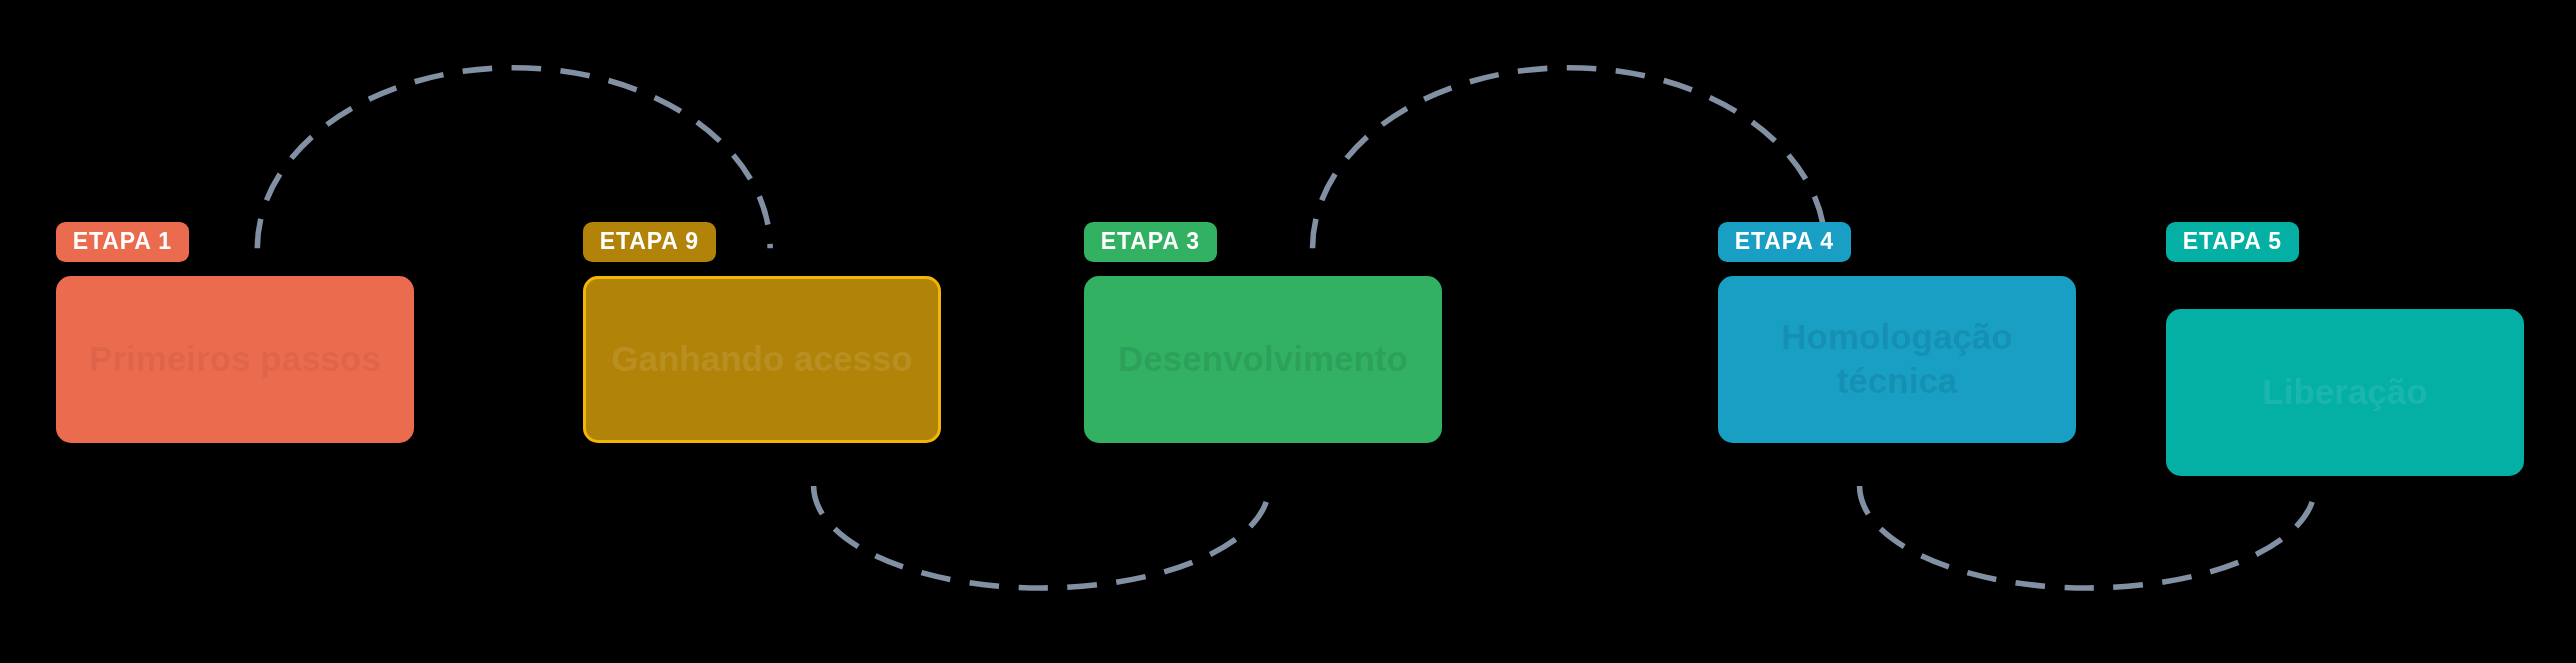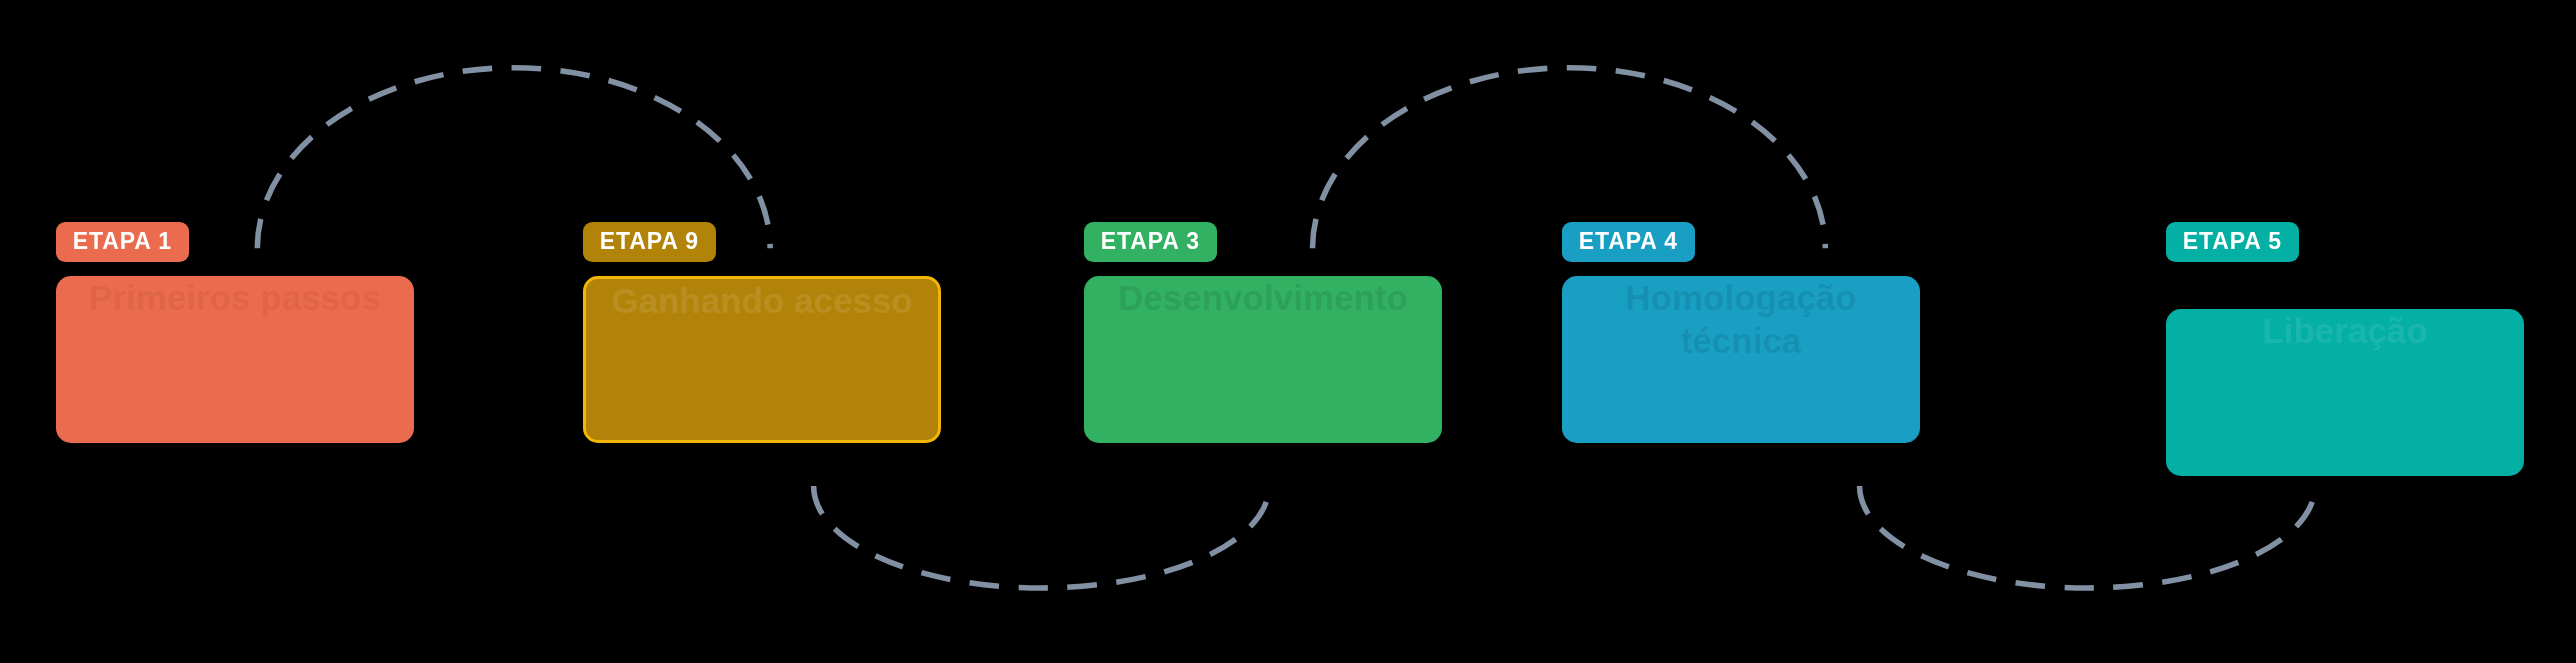--- a/index.html
+++ b/index.html
@@ -31,21 +31,21 @@
     position: absolute;
     top: 222px;
     width: 358px;
     display: flex;
     flex-direction: column;
     align-items: flex-start;
   }
   .stage-1 { left: 56px; }
   .stage-2 { left: 583px; }
   .stage-3 { left: 1084px; }
-  .stage-4 { left: 1562px; }
+  .stage-4 { left: 1718px; }
   .stage-5 { left: 2166px; gap: 33px; }
   .badge {
     display: inline-block;
     background: var(--c);
     color: #ffffff;
     font-weight: bold;
     font-size: 23px;
     line-height: 1;
     letter-spacing: 0.9px;
     padding: 8.3px 16.7px 8.3px 16.7px;
@@ -53,21 +53,21 @@
     margin-bottom: 14px;
     white-space: nowrap;
   }
   .box {
     box-sizing: border-box;
     width: 358px;
     height: 167px;
     border-radius: 15px;
     background: var(--c);
     display: flex;
-    align-items: flex-start;
+    align-items: center;
     justify-content: center;
     text-align: center;
   }
   .stage.highlighted .box {
     border: 3.7px solid var(--hl);
   }
   .box-label {
     font-weight: bold;
     font-size: 35px;
     line-height: 1.25;

